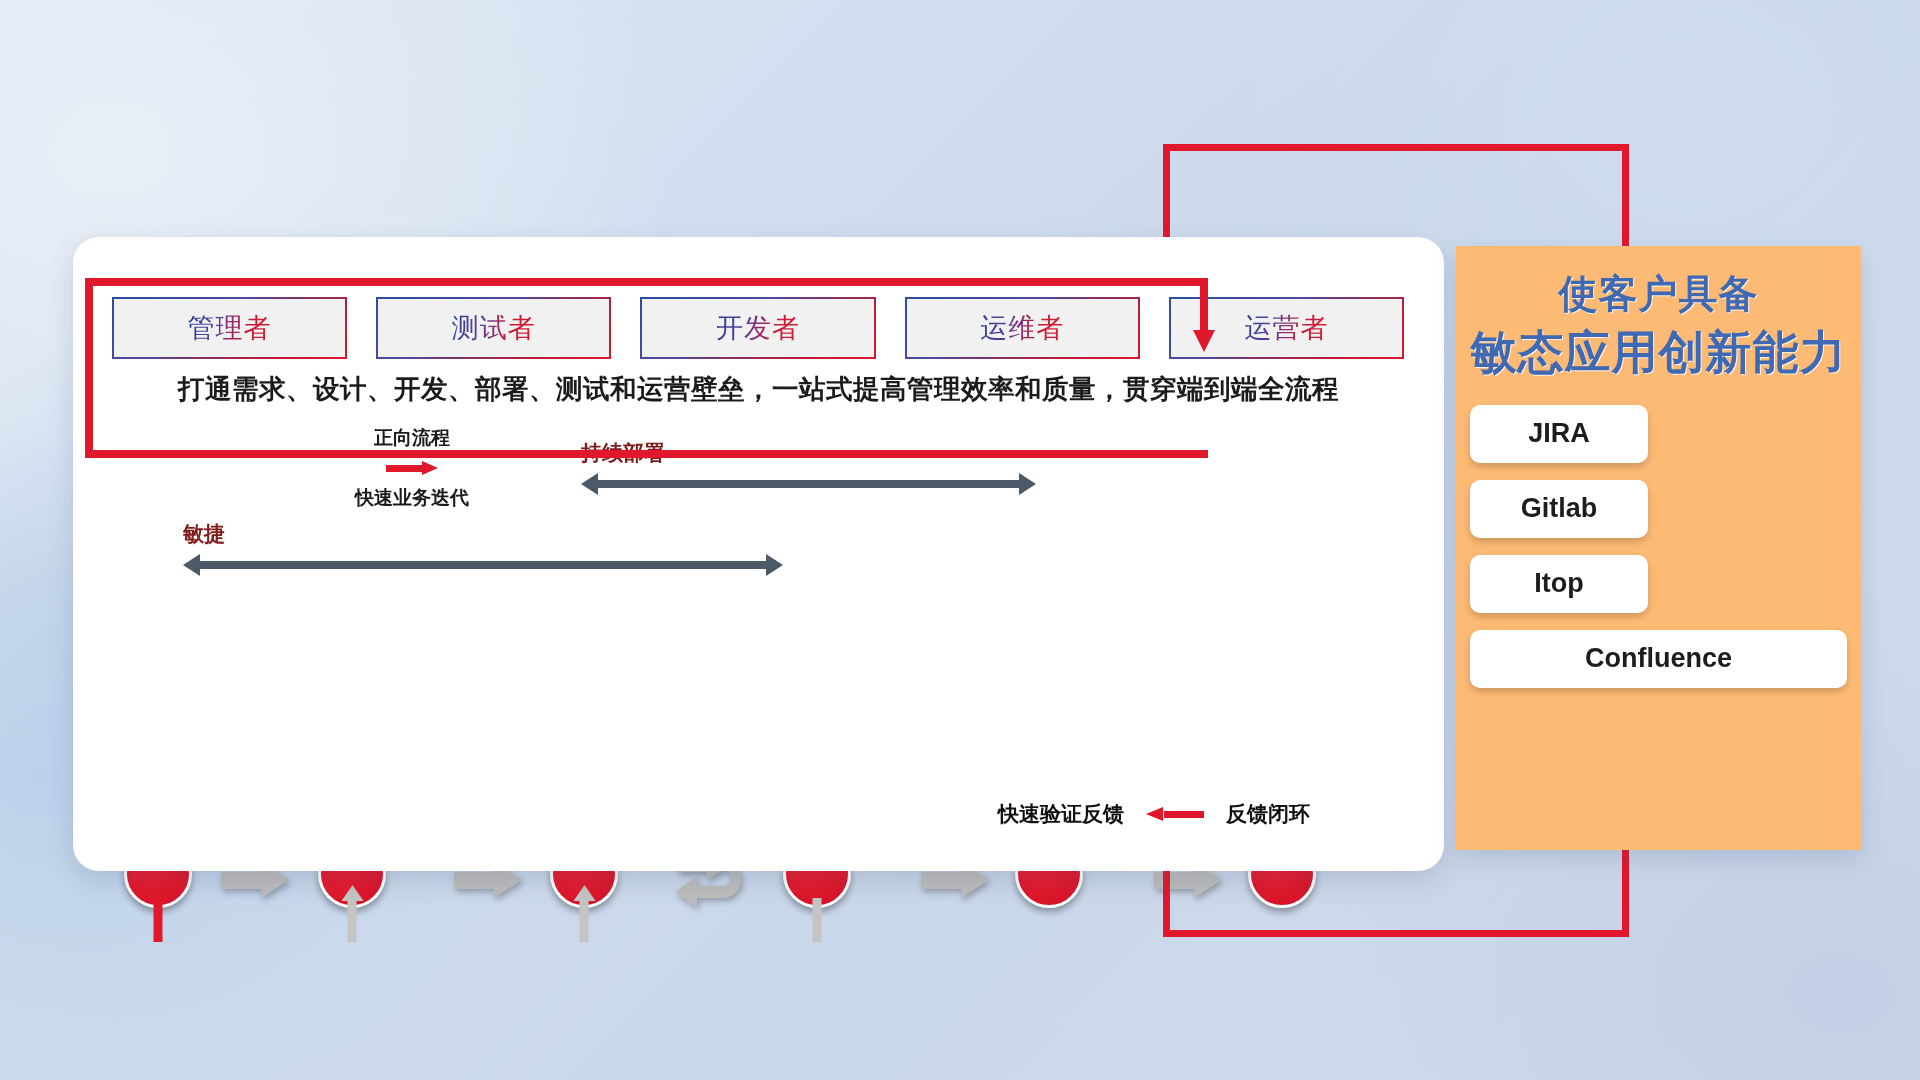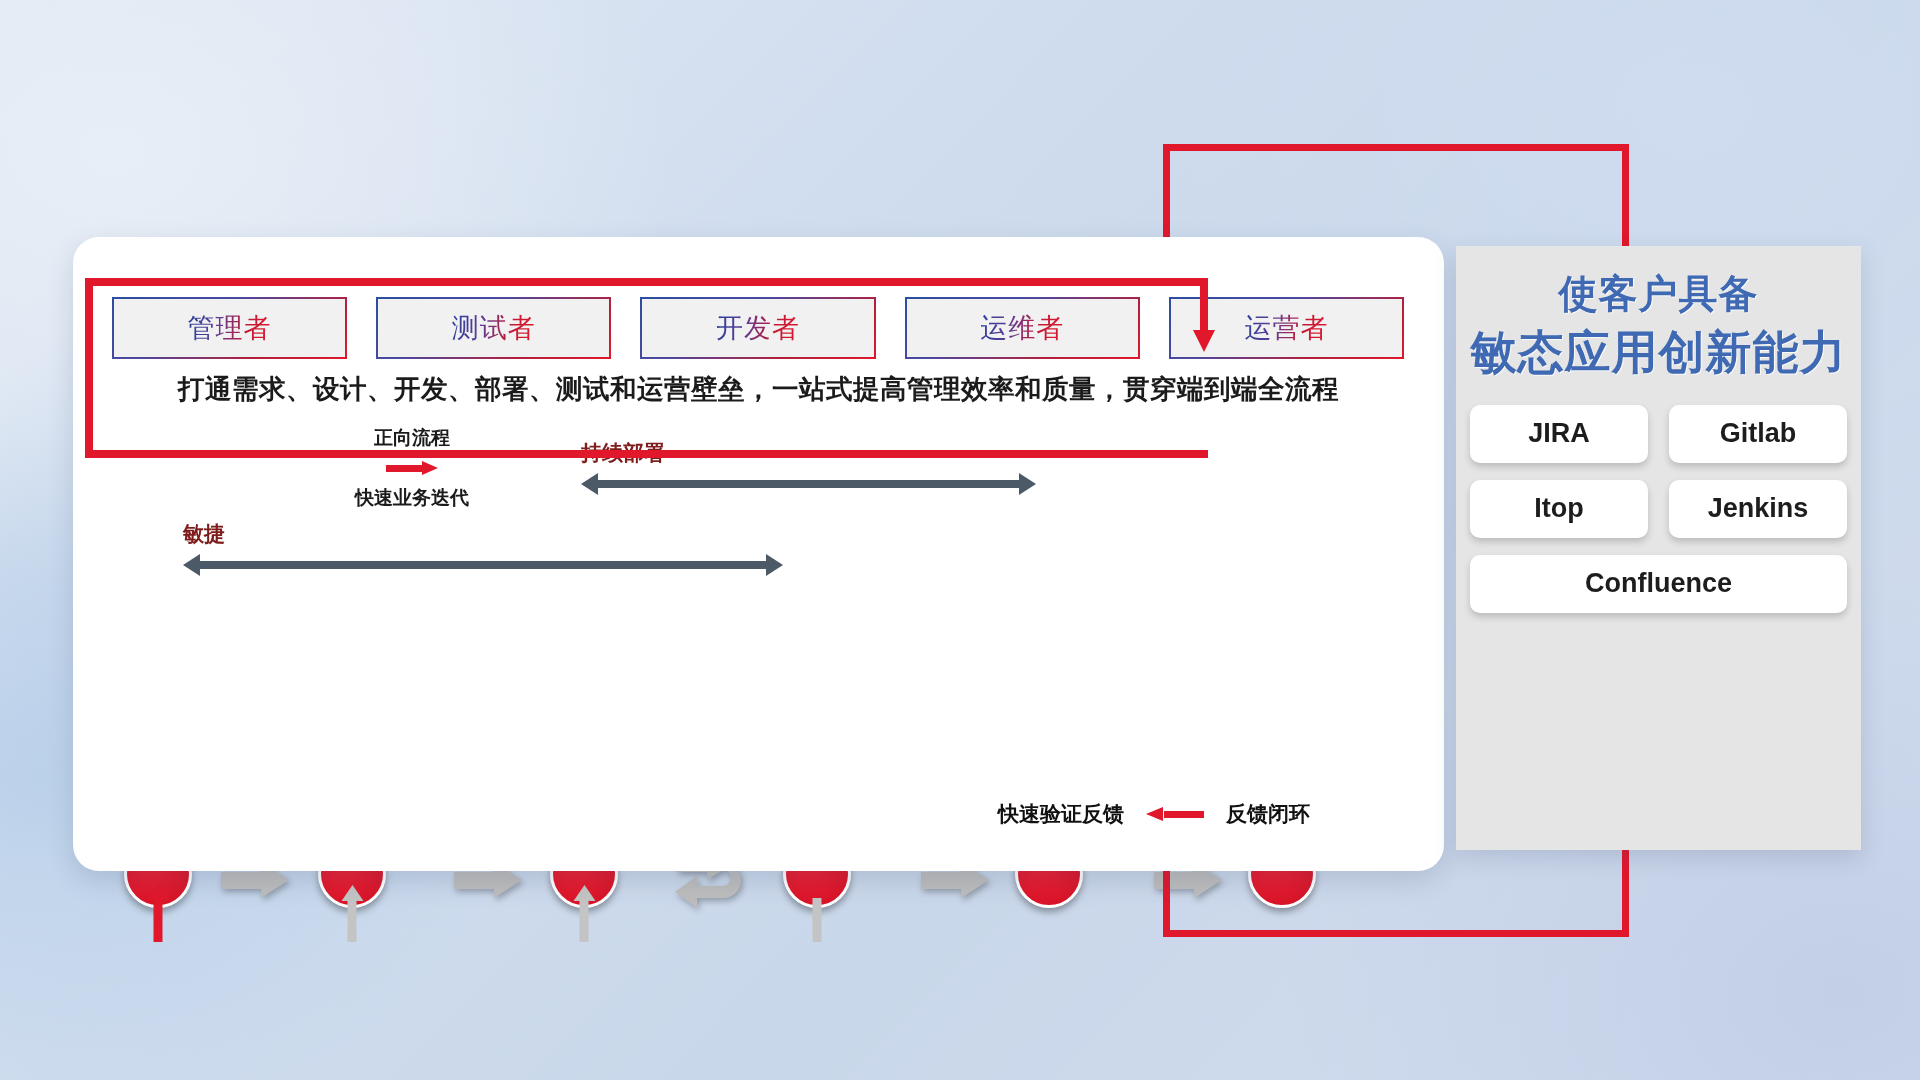--- a/index.html
+++ b/index.html
@@ -199,33 +199,33 @@
     position:absolute;left:950px;top:800px;
     display:flex;align-items:center;gap:22px;
     font-size:21px;font-weight:700;color:#111;
     z-index:5;
     margin-left:48px;
   }
 
   
   .panel{
     position:absolute;left:1456px;top:246px;width:405px;height:604px;
-    background:#e5e5e5;
+    background:#fdba74;
     box-shadow:0 8px 22px rgba(60,80,110,.18);
     z-index:3;
   }
   .panel-title{
     margin-top:22px;text-align:center;color:#4069b3;
     font-size:39px;font-weight:700;line-height:1.35;letter-spacing:1px;
     text-shadow:1px 1px 0 rgba(255,255,255,.8);
   }
   .panel-title .l2{font-size:46px;}
   .tools{
     margin:22px 14px 0 14px;
-    display:flex;flex-wrap:wrap;gap:17px 15px;justify-content:space-between;
+    display:flex;flex-wrap:wrap;gap:17px 15px;justify-content:space-between;flex-direction:column;
   }
   .tool{
     background:#fff;border-radius:10px;
     height:58px;width:178px;
     display:flex;align-items:center;justify-content:center;
     font-size:27px;font-weight:700;color:#1d1d1d;
     box-shadow:0 4px 7px rgba(0,0,0,.18);
   }
   .tool.wide{width:100%;}
 </style>
@@ -357,16 +357,15 @@
 
 <div class="panel">
   <div class="panel-title">
     <div>使客户具备</div>
     <div class="l2">敏态应用创新能力</div>
   </div>
   <div class="tools">
     <div class="tool">JIRA</div>
     <div class="tool">Gitlab</div>
     <div class="tool">Itop</div>
-    <div class="tool">Jenkins</div>
     <div class="tool wide">Confluence</div>
   </div>
 </div>
 
 </body></html>

